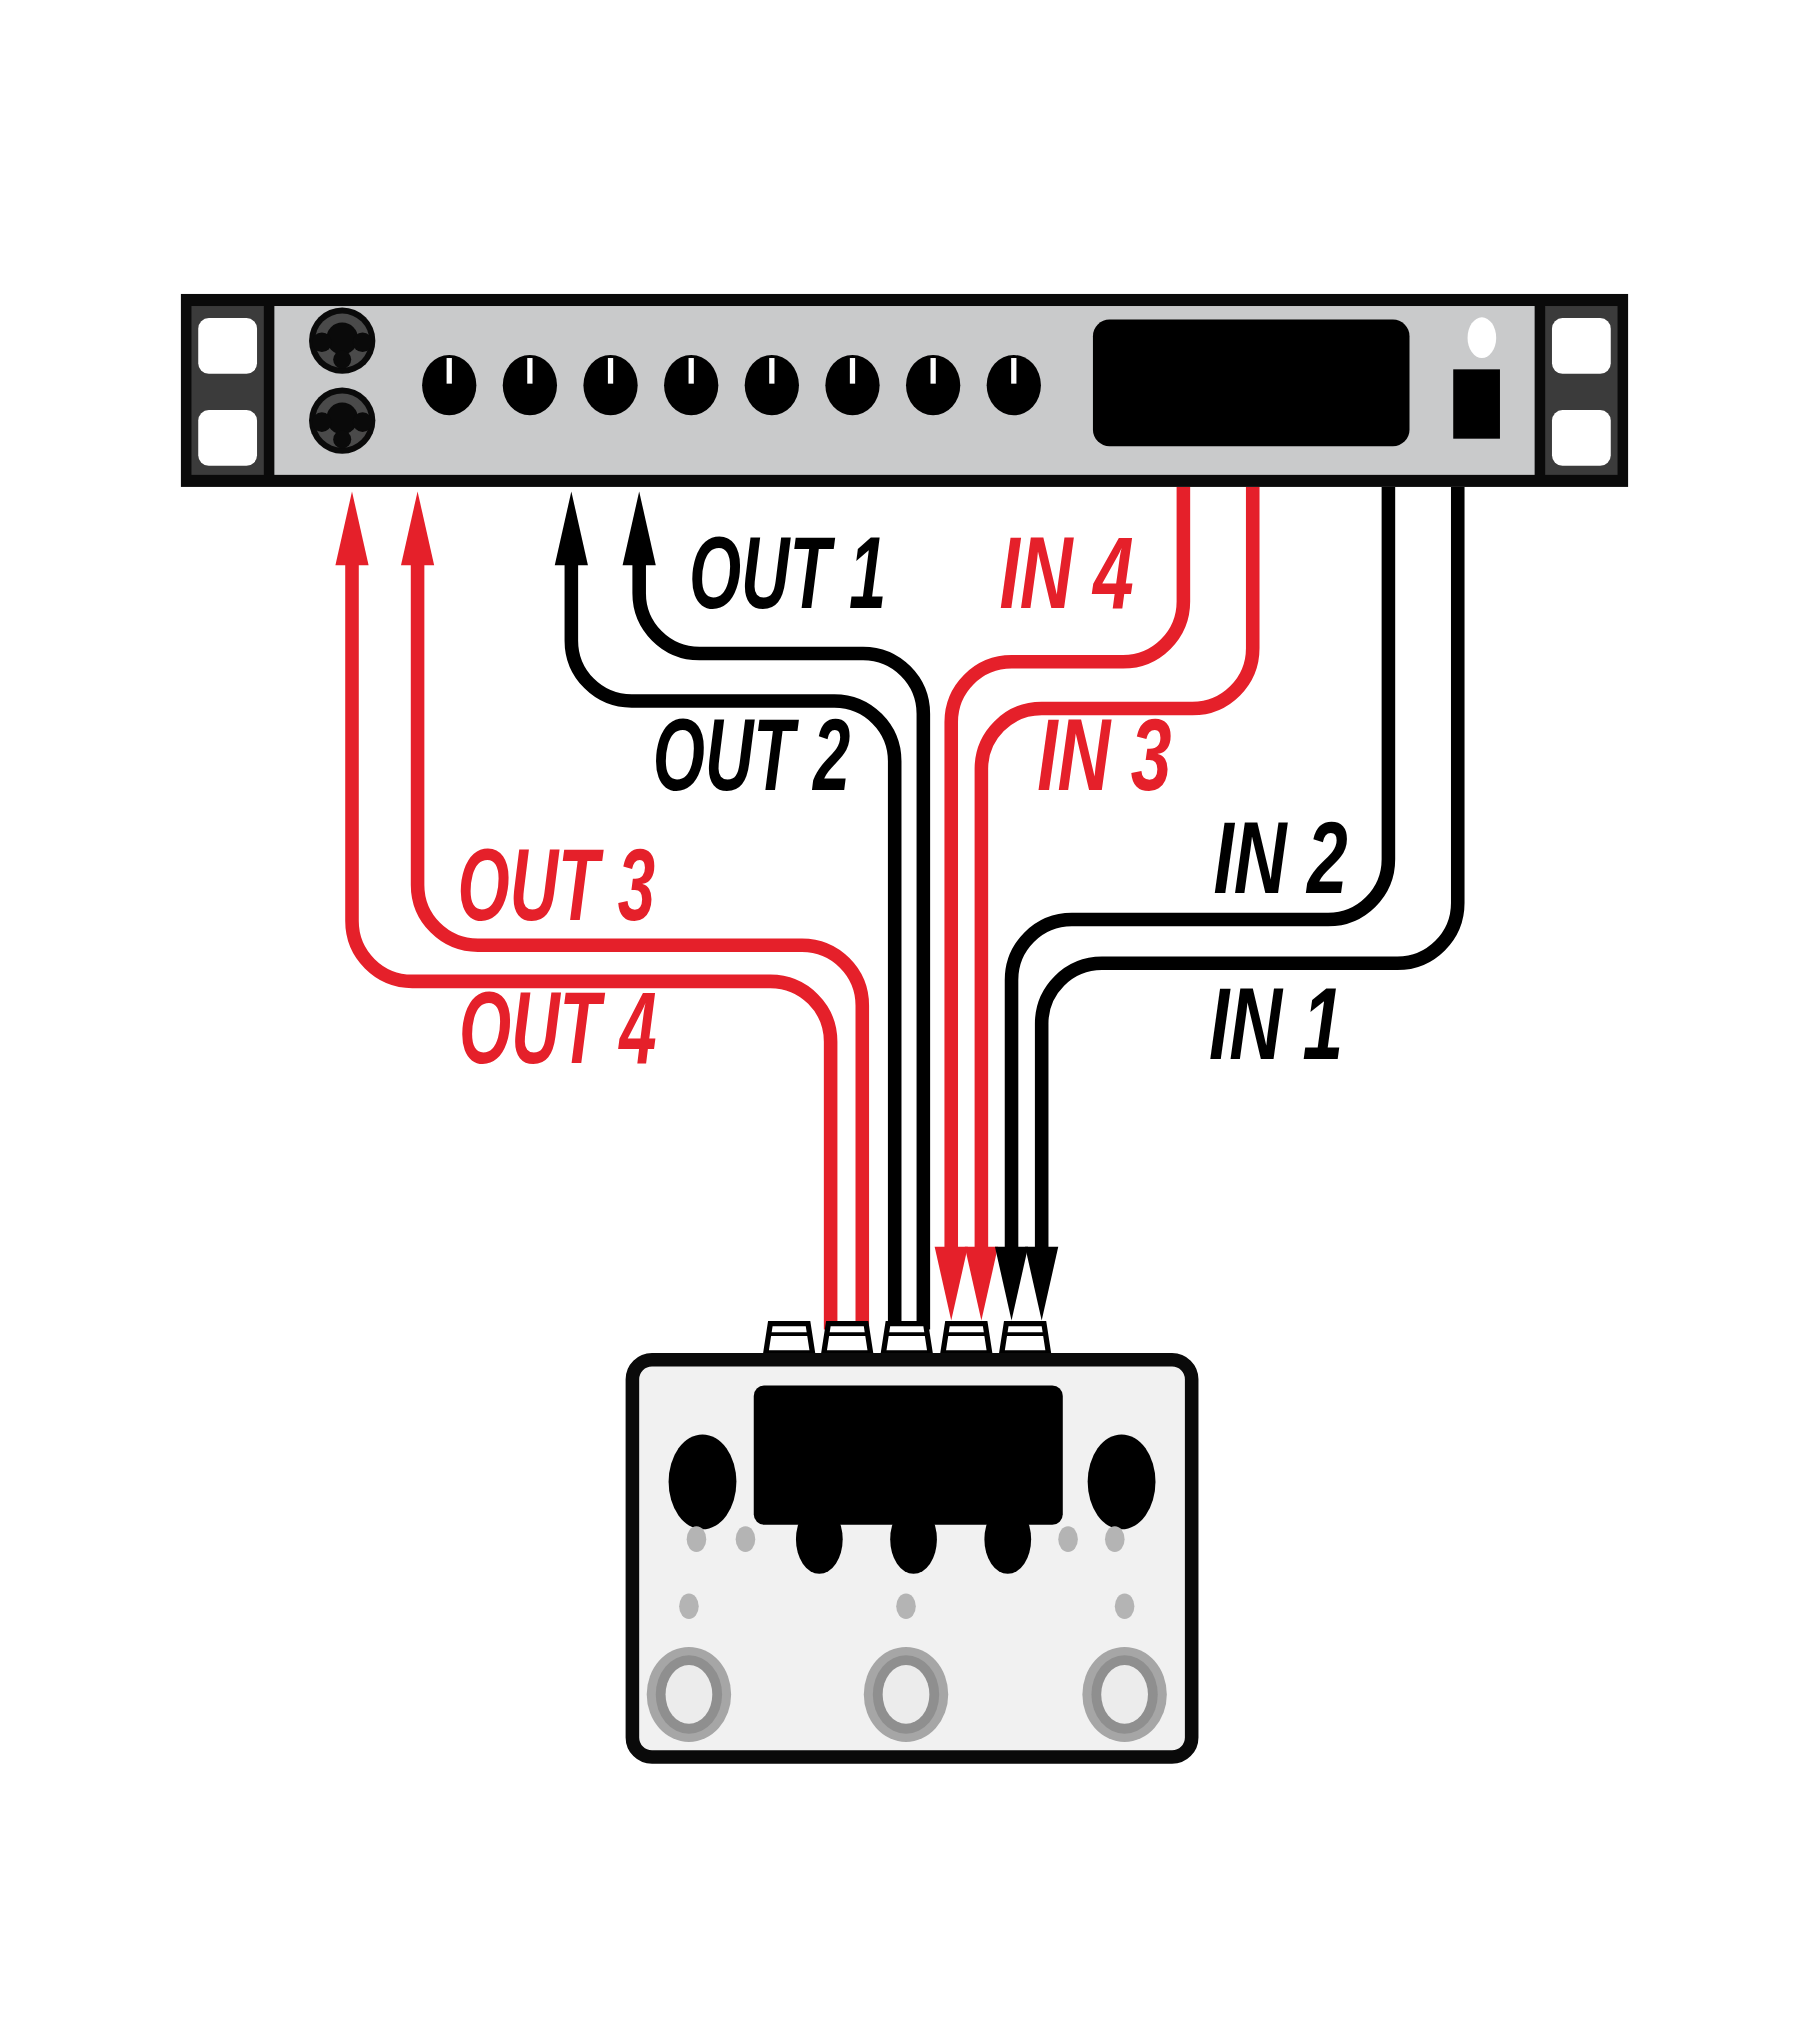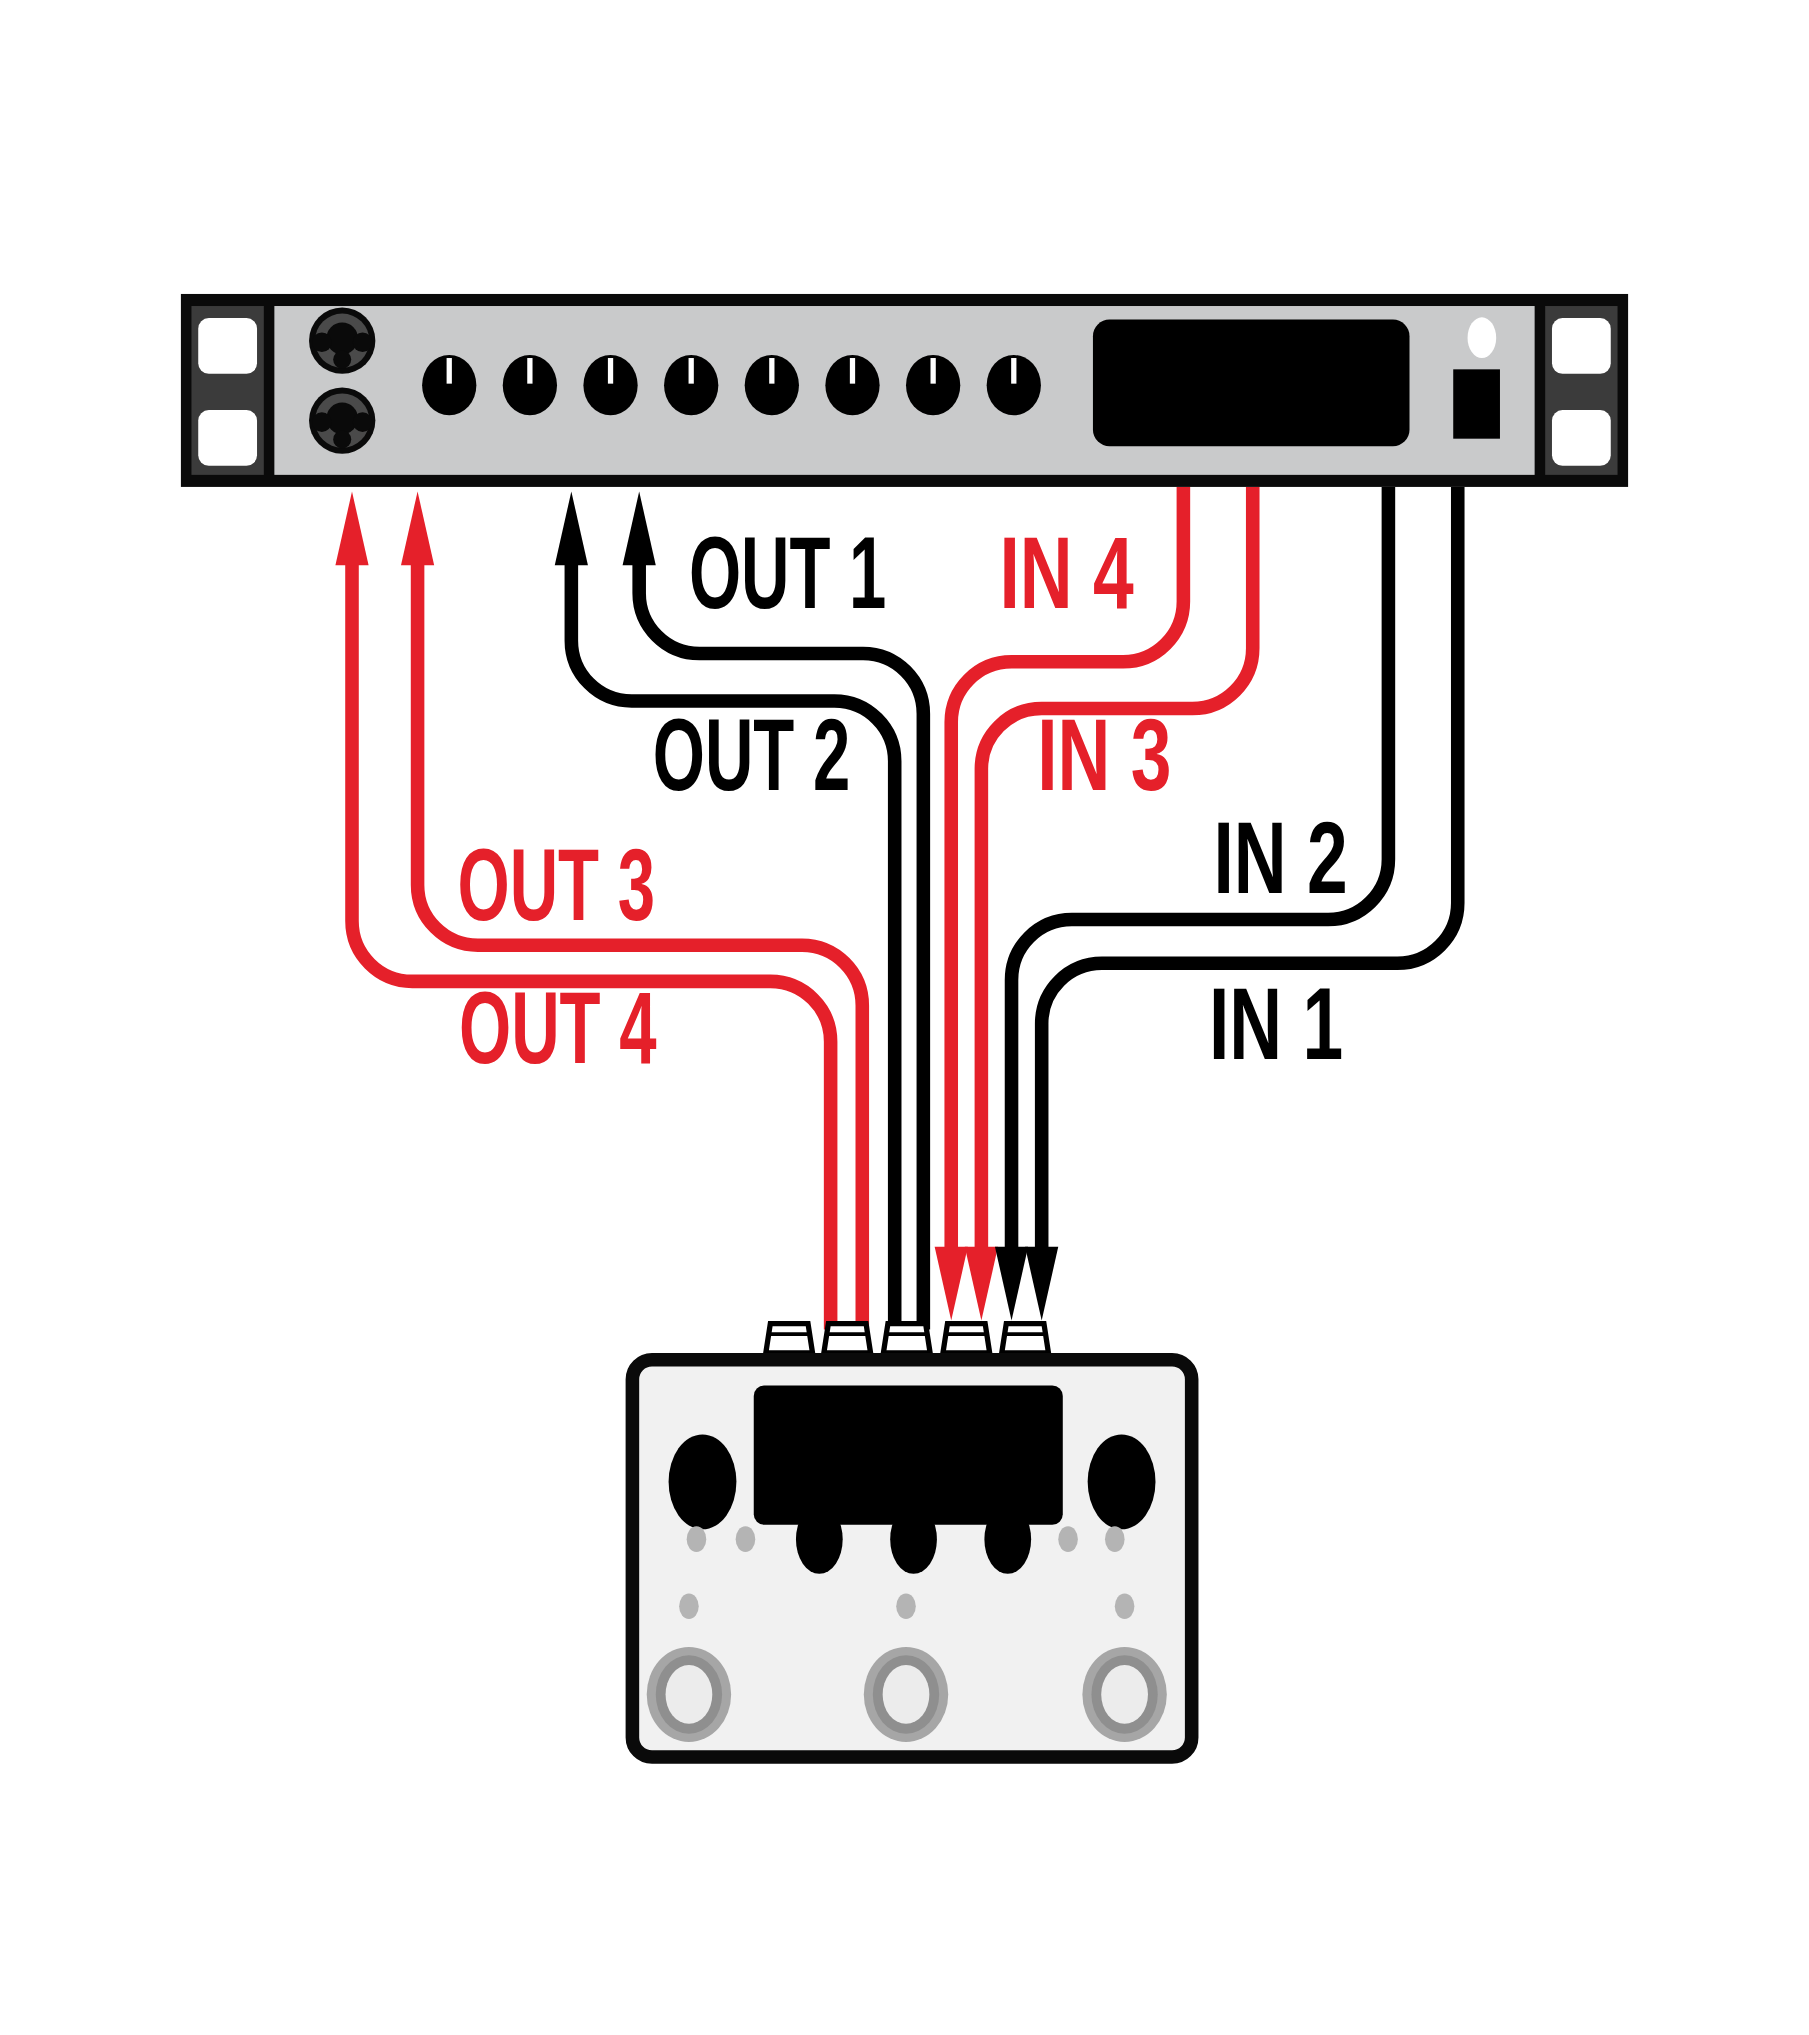--- a/index.html
+++ b/index.html
@@ -1,17 +1,17 @@
 <!DOCTYPE html>
 <html style="font-size:12px"><head>
 <meta charset="utf-8">
 <title>Diagram</title>
 <style>
   html, body { margin: 0; padding: 0; background: #ffffff; }
-  .stage { width: 100%; max-width: 1809px; margin: 0 auto; }
+  .stage { width: 100%; max-width: 1809px; margin: 0 auto; font-style: italic; }
   svg { display: block; width: 100%; height: auto; }
   .lbl {
     font-family: "Liberation Sans", sans-serif;
     font-weight: bold;
     font-size: 136px;
   }
 </style>
 </head>
 <body>
 

